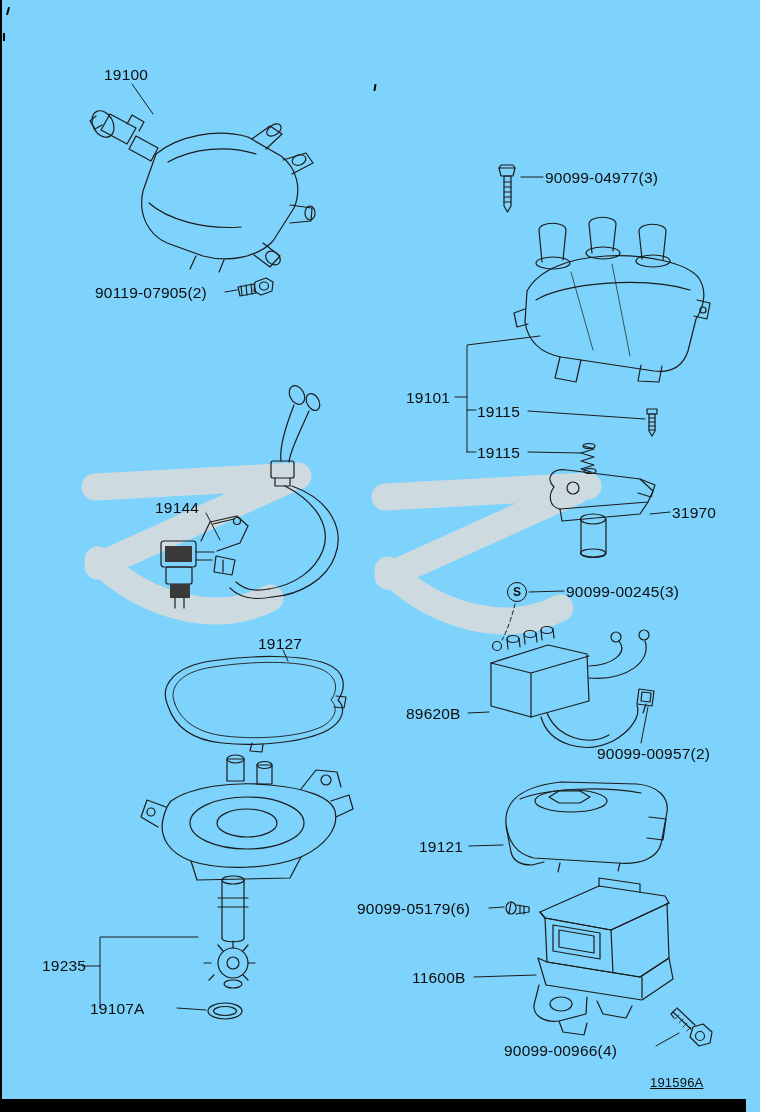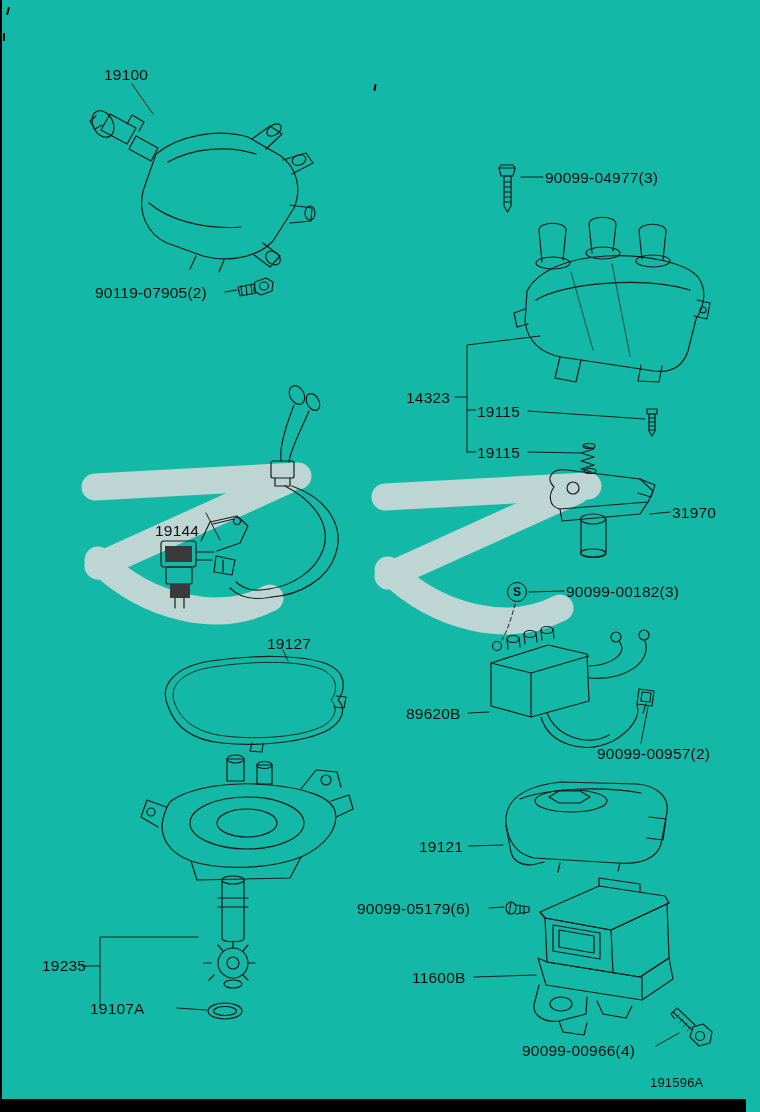--- a/index.html
+++ b/index.html
@@ -1,26 +1,26 @@
 <!DOCTYPE html>
 <html><head>
 <meta charset="utf-8">
 <style>
   * { margin:0; padding:0; box-sizing:border-box; }
   html,body { background:#ffffff; }
   .page {
-    position:relative; width:760px; height:1112px; background:#14b8a6;
+    position:relative; width:760px; height:1112px; background:#7dd3fc;
     overflow:hidden; font-family:"Liberation Sans", sans-serif; color:#0d0d0d;
   }
   .art { position:absolute; left:0; top:0; width:760px; height:1112px; }
   .lbl {
     position:absolute; font-size:15.5px; line-height:17px; letter-spacing:.2px;
     white-space:nowrap; color:#0d0d0d;
   }
-  .footer-id { font-size:13px; }
+  .footer-id { font-size:13px;text-decoration:underline; }
   .s-badge {
     position:absolute; left:507px; top:582px; width:20px; height:20px;
     border:1.5px solid #111; border-radius:50%;
     display:flex; align-items:center; justify-content:center;
     font-size:12px; font-weight:bold;
   }
   .edge-left  { position:absolute; left:0; top:0; width:2px; height:1112px; background:#000; }
   .edge-bottom{ position:absolute; left:0; top:1099px; width:746px; height:13px; background:#000; }
   .tick { position:absolute; background:#000; }
 </style>
@@ -260,35 +260,35 @@
       <path d="M677,1008 l18,17 m-22,-13 l18,17"></path>
       <path d="M679,1015 l-4,4 m8,0 l-4,4 m8,0 l-4,4 m8,0 l-4,4" stroke-width="0.8"></path>
       <path d="M693,1027 l10,-3 9,8 -2,11 -11,3 -9,-9 z"></path>
       <circle cx="700" cy="1036" r="4.5"></circle>
     </g>
   </svg>
 
   <div class="lbl" style="left:104px;top:66px">19100</div>
   <div class="lbl" style="left:95px;top:284px">90119-07905(2)</div>
   <div class="lbl" style="left:545px;top:169px">90099-04977(3)</div>
-  <div class="lbl" style="left:406px;top:389px">14323</div>
+  <div class="lbl" style="left:406px;top:389px">19101</div>
   <div class="lbl" style="left:477px;top:403px">19115</div>
   <div class="lbl" style="left:477px;top:444px">19115</div>
   <div class="lbl" style="left:672px;top:504px">31970</div>
-  <div class="lbl" style="left:155px;top:522px">19144</div>
-  <div class="lbl" style="left:566px;top:583px">90099-00182(3)</div>
-  <div class="lbl" style="left:267px;top:635px">19127</div>
+  <div class="lbl" style="left:155px;top:499px">19144</div>
+  <div class="lbl" style="left:566px;top:583px">90099-00245(3)</div>
+  <div class="lbl" style="left:258px;top:635px">19127</div>
   <div class="lbl" style="left:406px;top:705px">89620B</div>
   <div class="lbl" style="left:597px;top:745px">90099-00957(2)</div>
   <div class="lbl" style="left:419px;top:838px">19121</div>
   <div class="lbl" style="left:357px;top:900px">90099-05179(6)</div>
   <div class="lbl" style="left:42px;top:957px">19235</div>
   <div class="lbl" style="left:90px;top:1000px">19107A</div>
   <div class="lbl" style="left:412px;top:969px">11600B</div>
-  <div class="lbl" style="left:522px;top:1042px">90099-00966(4)</div>
+  <div class="lbl" style="left:504px;top:1042px">90099-00966(4)</div>
   <div class="lbl footer-id" style="left:650px;top:1074px">191596A</div>
 
   <div class="s-badge">
     <span>S</span>
   </div>
 
   <div class="edge-left"></div>
   <div class="edge-bottom"></div>
   <div class="tick" style="left:7px;top:7px;width:2px;height:8px;transform:rotate(14deg)"></div>
   <div class="tick" style="left:3px;top:33px;width:2px;height:8px"></div>

